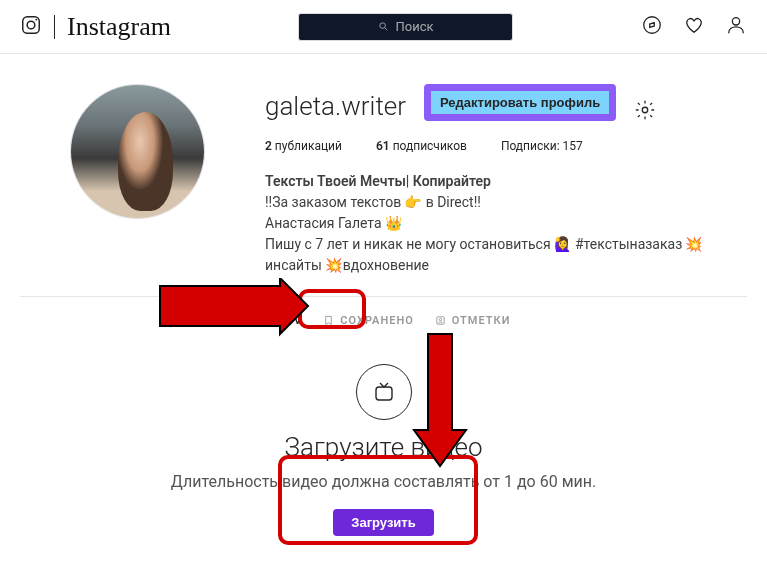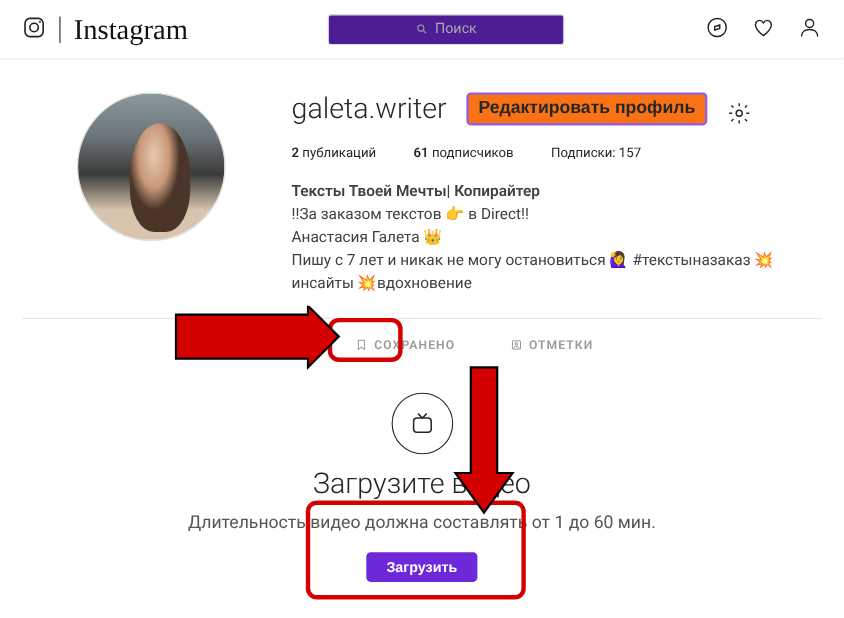--- a/index.html
+++ b/index.html
@@ -3,42 +3,42 @@
 <meta charset="utf-8">
 <style>
   * { box-sizing: border-box; margin: 0; padding: 0; }
   body { font-family: -apple-system, BlinkMacSystemFont, "Segoe UI", Roboto, Helvetica, Arial, sans-serif; background: #fff; width: 767px; height: 562px; overflow: hidden; position: relative; }
   
   .topbar { height: 54px; border-bottom: 1px solid #e6e6e6; display: flex; align-items: center; padding: 0 20px; gap: 16px; }
   .brand { display: flex; align-items: center; gap: 12px; }
   .brand-divider { width: 1px; height: 24px; background: #222; }
   .brand-text { font-family: "Brush Script MT", cursive; font-size: 26px; font-weight: 500; color: #111; }
   .search-wrap { flex: 1; display: flex; justify-content: center; }
-  .search { width: 215px; height: 28px; border: 1px solid #dbdbdb; border-radius: 3px; background: #4c1d95; display: flex; align-items: center; justify-content: center; gap: 6px; color: #aaa; font-size: 13px; }
+  .search { width: 215px; height: 28px; border: 1px solid #dbdbdb; border-radius: 3px; background: #0f172a; display: flex; align-items: center; justify-content: center; gap: 6px; color: #aaa; font-size: 13px; }
   .top-icons { display: flex; gap: 20px; align-items: center; }
   .top-icons svg { width: 22px; height: 22px; }
   
   .profile { padding: 30px 20px 20px 70px; display: flex; gap: 60px; }
   .avatar { width: 135px; height: 135px; border-radius: 50%; overflow: hidden; border: 1px solid #ddd; flex-shrink: 0; }
   .avatar-img { width: 100%; height: 100%; background: linear-gradient(to bottom, #8a9a9e 0%, #6b7478 30%, #3a3a3a 55%, #d8c5b0 80%); position: relative; }
   .avatar-img::after { content: ""; position: absolute; left: 35%; top: 20%; width: 42%; height: 75%; background: radial-gradient(ellipse at 40% 30%, #e8c8b0 0%, #c89878 30%, #4a3528 50%); border-radius: 50% 50% 40% 40%; }
   
   .info { flex: 1; }
   .row1 { display: flex; align-items: flex-end; gap: 18px; margin-bottom: 18px; }
   .username { font-size: 26px; font-weight: 300; color: #262626; }
-  .edit-btn { border: 2px solid #8b5cf6; background: #f97316; border-radius: 4px; padding: 4px 9px; font-size: 16px; font-weight: 600; color: #262626; cursor: pointer; }
+  .edit-btn { border: 7px solid #8b5cf6; background: #7dd3fc; border-radius: 4px; padding: 4px 9px; font-size: 13px; font-weight: 600; color: #262626; cursor: pointer; }
   .gear { display: inline-flex; }
   
   .row2 { display: flex; gap: 34px; margin-bottom: 18px; font-size: 12px; color: #262626; }
   .stat strong { font-weight: 600; }
   
   .bio { font-size: 14px; line-height: 1.5; color: #404040; }
   .bio-title { font-weight: 600; }
   
-  .tabs { border-top: 1px solid #e6e6e6; display: flex; justify-content: center; gap: 50px; margin: 0 20px; }
+  .tabs { border-top: 1px solid #e6e6e6; display: flex; justify-content: center; gap: 21px; margin: 0 20px; }
   .tab { display: flex; align-items: center; gap: 6px; height: 48px; font-size: 11px; font-weight: 600; letter-spacing: 1px; color: #999; border-top: 1px solid transparent; margin-top: -1px; text-transform: uppercase; cursor: pointer; }
   .tab.active { color: #262626; border-top-color: #262626; }
   .tab svg { width: 11px; height: 11px; }
   
   .igtv-empty { text-align: center; padding: 20px 0 10px; }
   .igtv-circle { width: 56px; height: 56px; border: 1.5px solid #262626; border-radius: 50%; display: inline-flex; align-items: center; justify-content: center; margin-bottom: 12px; }
   .igtv-circle svg { width: 24px; height: 24px; }
   .empty-title { font-size: 26px; font-weight: 300; color: #262626; margin-bottom: 10px; }
   .empty-sub { font-size: 16px; color: #555; margin-bottom: 18px; }
   .upload-btn { background: #6d28d9; color: #fff; border: none; border-radius: 4px; padding: 6px 18px; font-size: 13px; font-weight: 600; cursor: pointer; }

